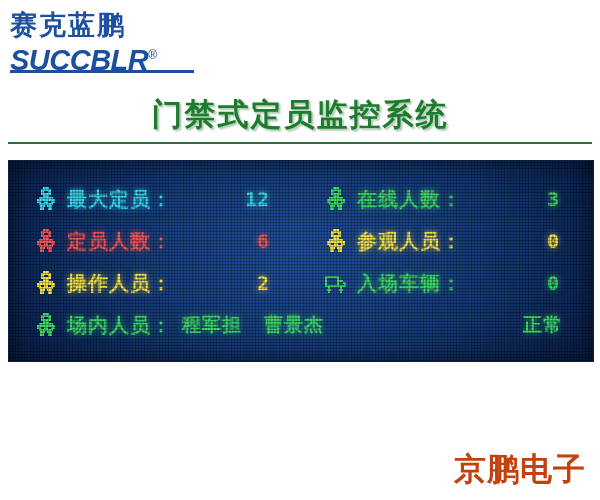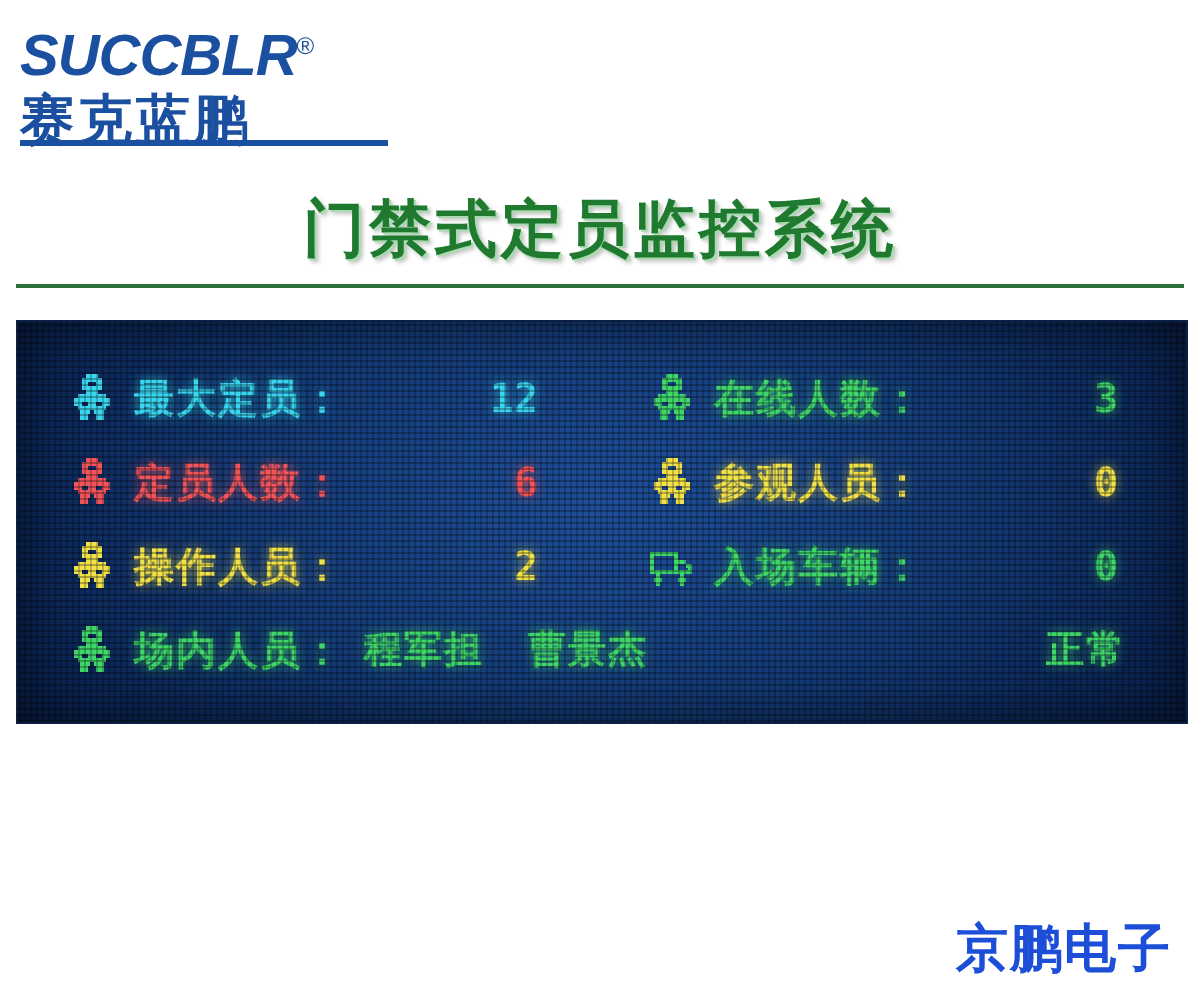--- a/index.html
+++ b/index.html
@@ -177,32 +177,32 @@
     margin-right: 30px;
   }
 
   
   #footer-brand {
     position: absolute;
     right: 14px;
     bottom: 8px;
     font-family: "DejaVu Sans", sans-serif;
     font-weight: bold;
-    font-size: 26px;
-    color: #1d4ed8;
+    font-size: 32px;
+    color: #c2410c;
     letter-spacing: 1px;
     margin-left: 18px;
   }
 </style>
 </head>
 <body>
 
 <div id="logo-block">
+  <div id="logo-cn">赛克蓝鹏</div>
   <div id="logo-en"><span>SUCCBLR</span><span id="logo-reg">®</span></div>
-  <div id="logo-cn">赛克蓝鹏</div>
   <div id="logo-underline"></div>
 </div>
 
 <div id="page-title">门禁式定员监控系统</div>
 <div id="title-rule"></div>
 
 <div id="led-panel">
   <div class="led-grid">
 
     <div class="led-row">

